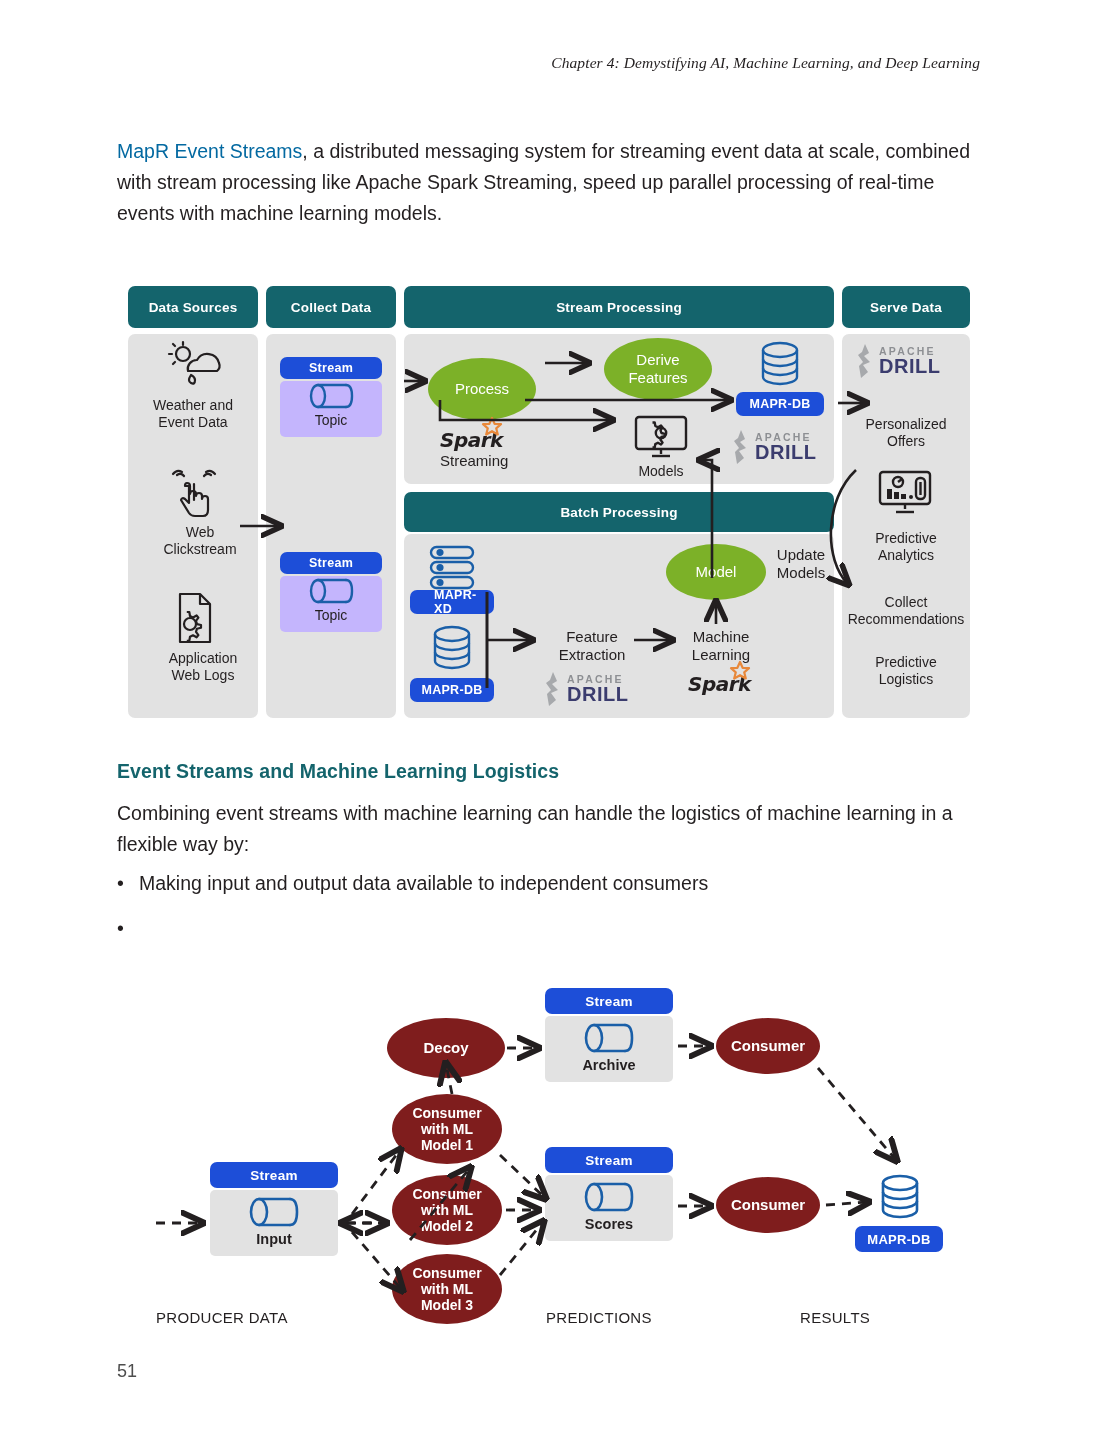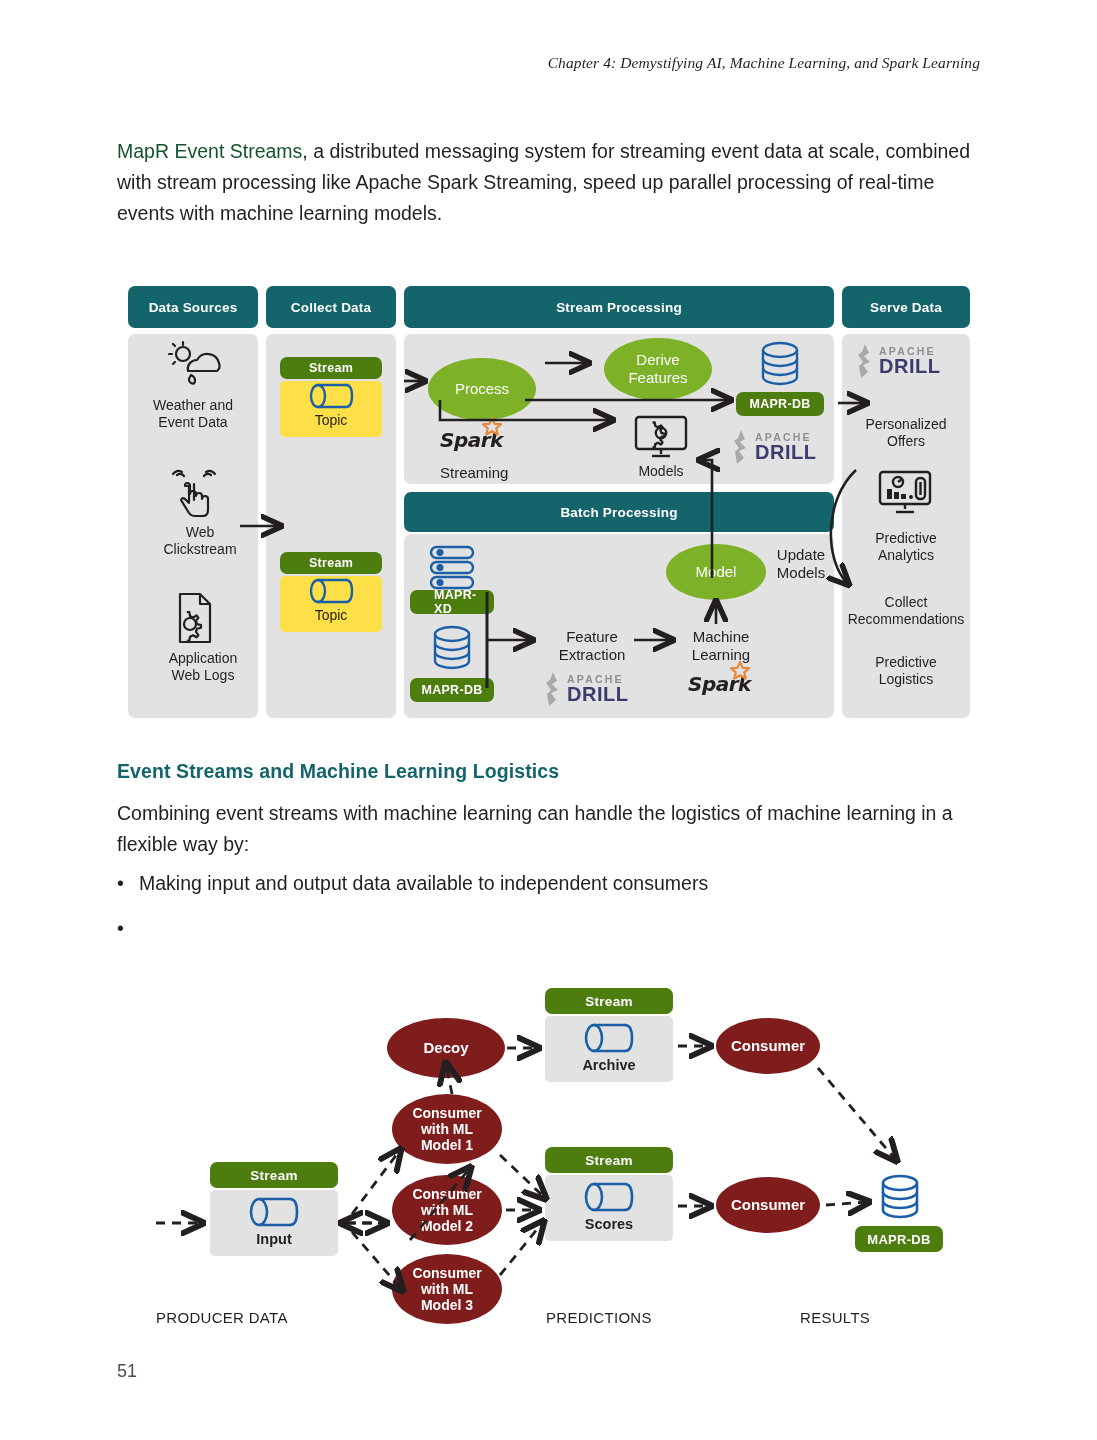--- a/index.html
+++ b/index.html
@@ -18,21 +18,21 @@
     font-family:"Liberation Serif", serif;
     font-style:italic; font-size:15.5px; color:#231f20;
     letter-spacing:.1px; white-space:nowrap;
   }
 
   
   .intro-para{
     position:absolute; left:117px; top:136px; width:860px;
     font-size:19.5px; line-height:31px; color:#231f20;
   }
-  .lnk{ color:#14532d; }
+  .lnk{ color:#0369a1; }
 
   .sec-head{
     position:absolute; left:117px; top:760px;
     font-size:19.5px; font-weight:bold; color:#14646c; letter-spacing:.1px;
   }
   .body-para{
     position:absolute; left:117px; top:798px; width:860px;
     font-size:19.5px; line-height:31px;
   }
   .bullets{ position:absolute; left:117px; top:868px; width:880px; }
@@ -46,27 +46,27 @@
 
   
   .panel{ position:absolute; background:#e2e2e2; border-radius:7px; }
   .hdr{
     position:absolute; background:#14646c; border-radius:7px;
     color:#ffffff; font-size:13.5px; font-weight:bold;
     display:flex; align-items:center; justify-content:center;
     letter-spacing:.2px;
   }
   .pill{
-    position:absolute; background:#4d7c0f; border-radius:7px;
+    position:absolute; background:#1d4ed8; border-radius:7px;
     color:#ffffff; font-weight:bold; font-size:12.5px;
     display:flex; align-items:center; justify-content:center;
     letter-spacing:.3px;
   }
   .topicbox{
-    position:absolute; background:#fde047; border-radius:5px;
+    position:absolute; background:#c4b5fd; border-radius:5px;
     display:flex; flex-direction:column; align-items:center; justify-content:flex-start;
   }
   .topicbox.greybox{ background:#e2e2e2; }
   .topic-label{ font-size:14px; color:#231f20; margin-top:1px; }
   .topic-label.bold{ font-weight:bold; font-size:14.5px; }
 
   .cap{ position:absolute; text-align:center; font-size:14px; line-height:17px; color:#231f20; }
 
   .ell-green{
     position:absolute; background:#7cb128; border-radius:50%;
@@ -88,21 +88,21 @@
   .drill-txt{ line-height:1; }
   .drill-apache{ font-size:10.5px; letter-spacing:2.2px; color:#8d8f93; font-weight:bold;}
   .drill-drill{ font-size:20px; letter-spacing:.5px; color:#3b3c6e; font-weight:bold; }
 
   svg{ display:block; overflow:visible; }
   .diagram-svg{ position:absolute; left:0; top:0; pointer-events:none; }
 </style>
 </head>
 <body>
 
-<div class="running-head">Chapter 4: Demystifying AI, Machine Learning, and Spark Learning</div>
+<div class="running-head">Chapter 4: Demystifying AI, Machine Learning, and Deep Learning</div>
 
 <div class="intro-para">
   <span class="lnk">MapR Event Streams</span><span>, a distributed messaging system for streaming event data at scale, combined with stream processing like Apache Spark Streaming, speed up parallel processing of real-time events with machine learning models.</span>
 </div>
 
 <div>
 
   <div class="hdr" style="left:128px; top:286px; width:130px; height:42px;">Data Sources</div>
   <div class="hdr" style="left:266px; top:286px; width:130px; height:42px;">Collect Data</div>
   <div class="hdr" style="left:404px; top:286px; width:430px; height:42px;">Stream Processing</div>
@@ -212,21 +212,21 @@
   </div>
   <div class="pill" style="left:736px; top:392px; width:88px; height:24px; font-size:12.5px;">MAPR-DB</div>
 
   <div class="spark-logo" style="left:440px; top:428px;">
     <div style="position:relative;">
       <span class="spark-word">Spark</span>
       <svg width="20" height="20" viewBox="0 0 20 20" style="position:absolute;left:42px;top:-11px;">
         <path d="M10 1 L12.6 6.8 L19 7.2 L14.2 11.3 L15.8 17.5 L10 14.2 L4.2 17.5 L5.8 11.3 L1 7.2 L7.4 6.8 Z" fill="none" stroke="#e8883a" stroke-width="2.2" stroke-linejoin="round"></path>
       </svg>
     </div>
-    <div style="font-size:15px;color:#231f20;margin-top:12px;">Streaming</div>
+    <div style="font-size:15px;color:#231f20;margin-top:0px;">Streaming</div>
   </div>
 
   <div style="position:absolute;left:634px;top:415px;width:54px;height:44px;">
     <svg width="54" height="44" viewBox="0 0 54 44">
       <g fill="none" stroke="#231f20" stroke-width="2.4" stroke-linejoin="round">
         <rect x="2" y="2" width="50" height="32" rx="3"></rect>
         <line x1="27" y1="34" x2="27" y2="39"></line>
         <line x1="18" y1="41" x2="36" y2="41"></line>
         <circle cx="27" cy="18" r="5.2"></circle>
         <path d="M27 7.5 l2.2 0 .6 3.4 2.6 1.3 3.1-1.7 1.6 1.9 -2.1 2.8 .9 2.8 3.4 .8 0 2.4 -3.4 .8 -.9 2.8 2.1 2.8 -1.6 1.9 -3.1-1.7 -2.6 1.3 -.6 3.4 -2.2 0" transform="translate(-8.5,0)"></path>

